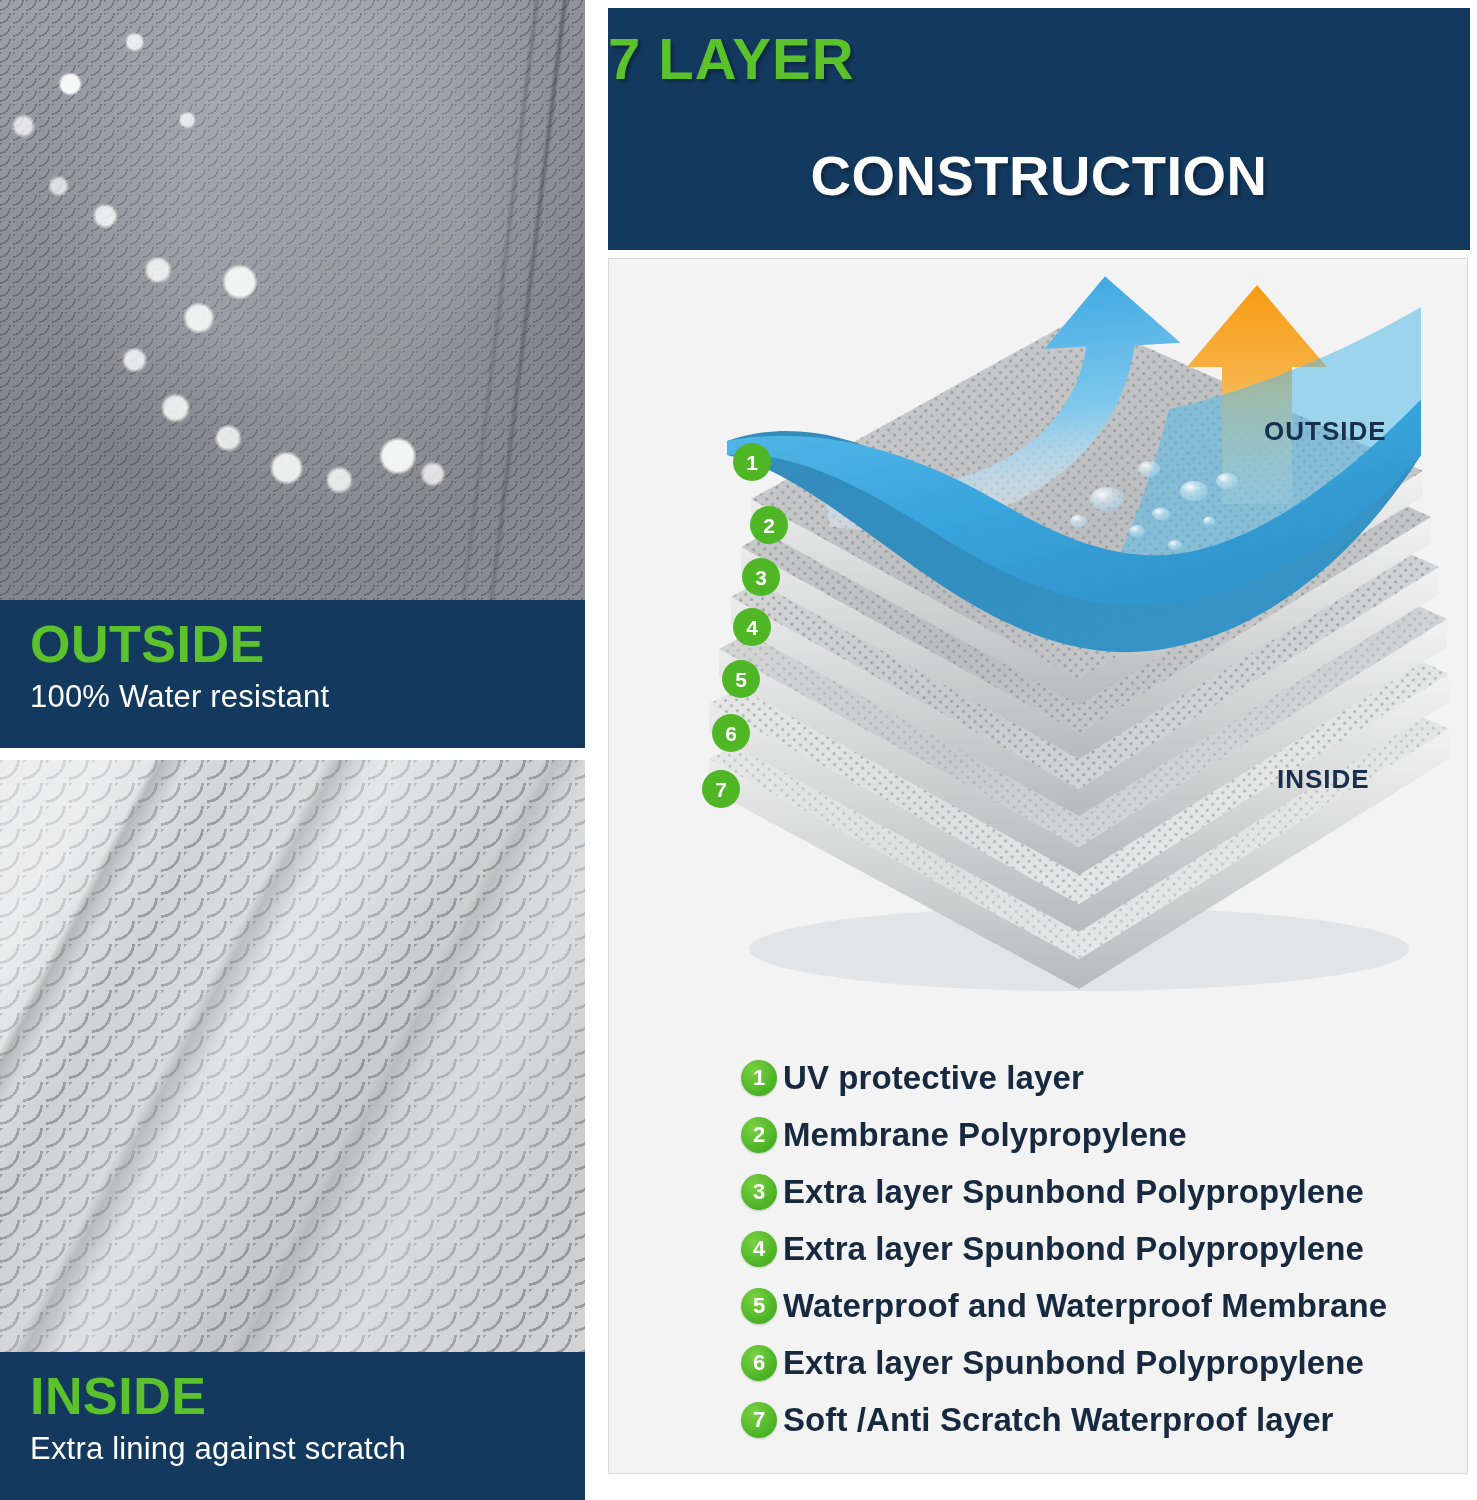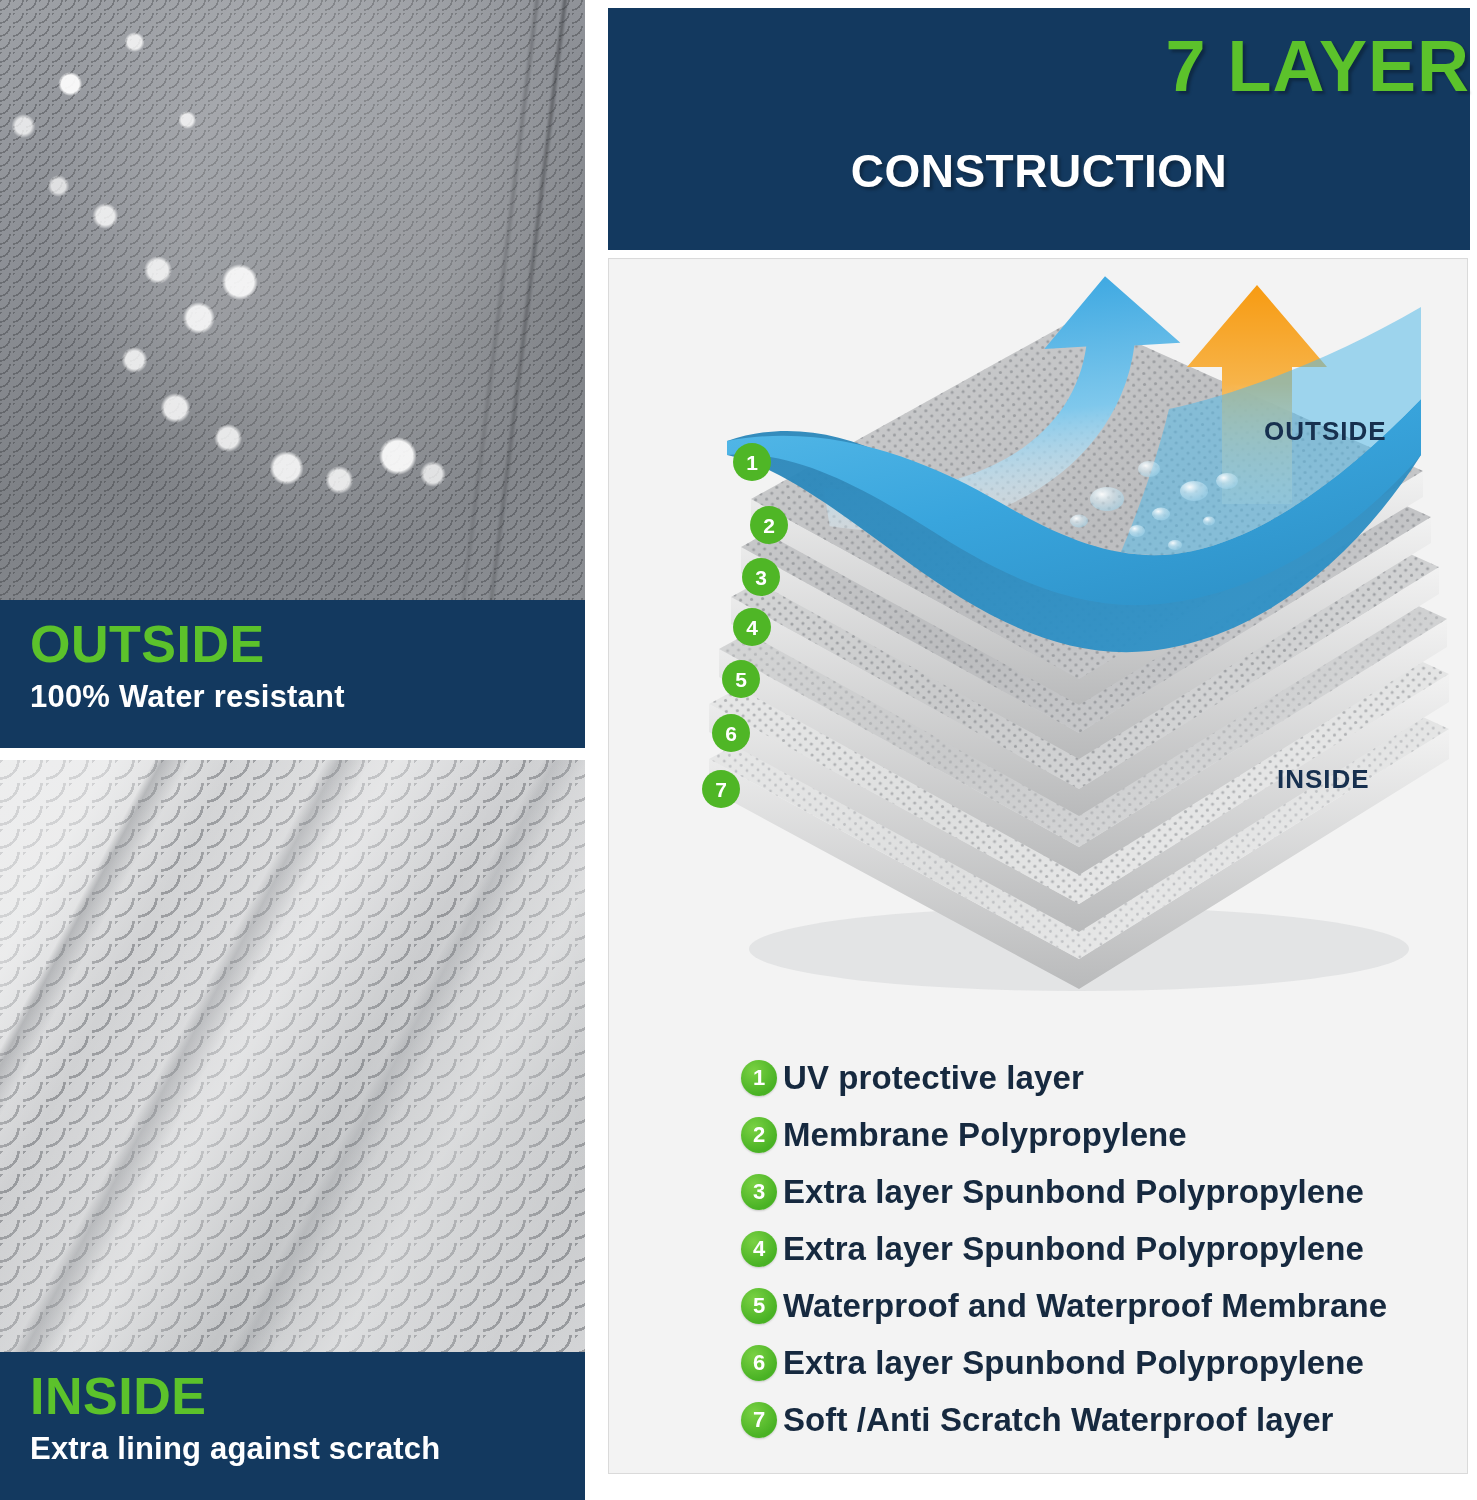--- a/index.html
+++ b/index.html
@@ -53,31 +53,31 @@
         repeating-radial-gradient(circle at 0 0, rgba(96,99,104,.50) 0 2.6px, rgba(0,0,0,0) 2.8px 17px),
         linear-gradient(140deg,#d8d9da 0%,#cfd0d2 40%,#c2c4c6 72%,#d4d5d7 100%);
       background-size:auto,auto,23px 23px,auto;
   }
 
   .caption{position:absolute;left:0;width:585px;height:148px;background:#13395f;}
   .caption.top{bottom:0;}
   .caption.bottom{bottom:0;}
   .caption .title{position:absolute;left:30px;top:18px;font-size:52px;font-weight:bold;
       color:#5cc22b;letter-spacing:.5px;line-height:1;}
-  .caption .sub{position:absolute;left:30px;top:80px;font-size:31px;font-weight:bold;
+  .caption .sub{position:absolute;left:30px;top:80px;font-size:31px;font-weight:normal;
       color:#ffffff;letter-spacing:.2px;line-height:1.1;}
 
   
   .right-col{position:absolute;left:608px;top:8px;width:862px;height:1468px;}
 
   .hdr{position:absolute;left:0;top:0;width:862px;height:242px;background:#13395f;}
-  .hdr .big{position:absolute;left:0;right:0;top:22px;text-align:right;font-size:72px;
+  .hdr .big{position:absolute;left:0;right:0;top:22px;text-align:left;font-size:58px;
       font-weight:bold;color:#5cc22b;letter-spacing:1px;line-height:1;
       text-shadow:3px 3px 3px rgba(0,0,0,.28);}
-  .hdr .small{position:absolute;left:0;right:0;top:140px;text-align:center;font-size:46px;
+  .hdr .small{position:absolute;left:0;right:0;top:140px;text-align:center;font-size:56px;
       font-weight:bold;color:#ffffff;letter-spacing:.5px;line-height:1;
       text-shadow:3px 3px 3px rgba(0,0,0,.28);}
 
   .body-panel{position:absolute;left:0;top:250px;width:860px;height:1216px;
       background:#f3f3f3;border:1px solid #dadada;box-sizing:border-box;}
 
   .diagram{position:absolute;left:0;top:0;width:860px;height:760px;}
   .diagram svg{display:block;}
 
   .dlabel{position:absolute;font-size:26px;font-weight:bold;color:#17304f;letter-spacing:1px;}

